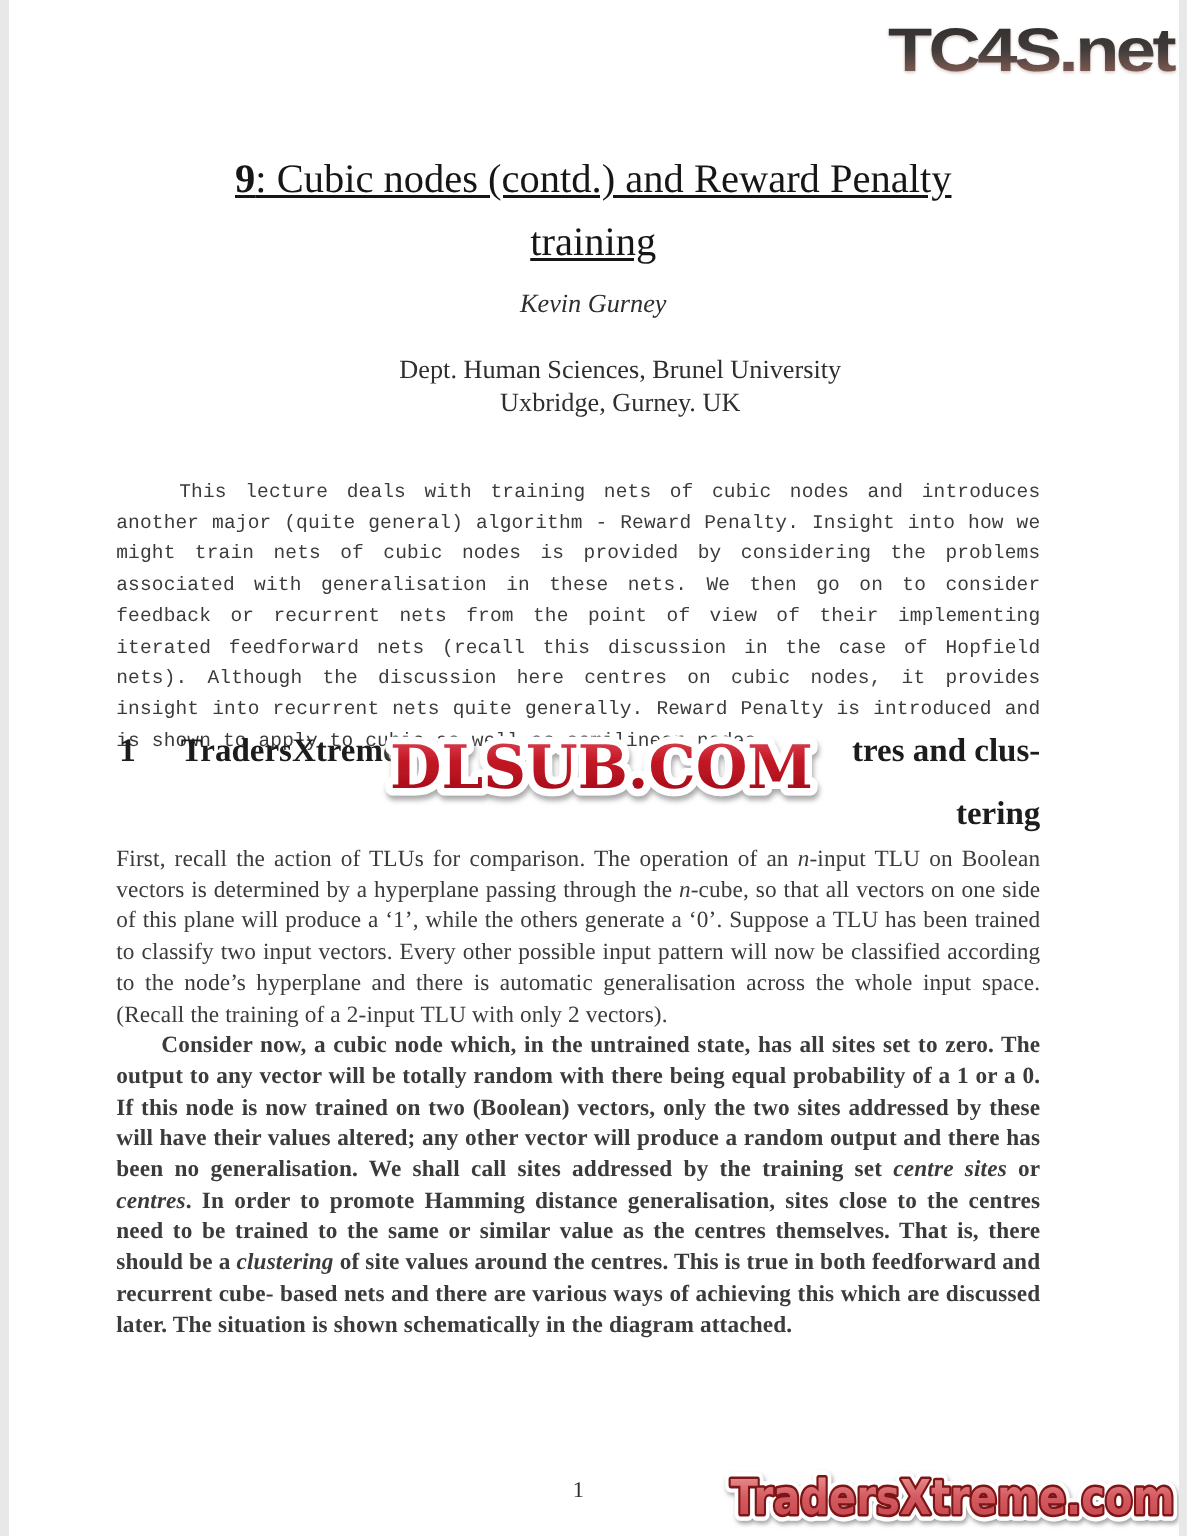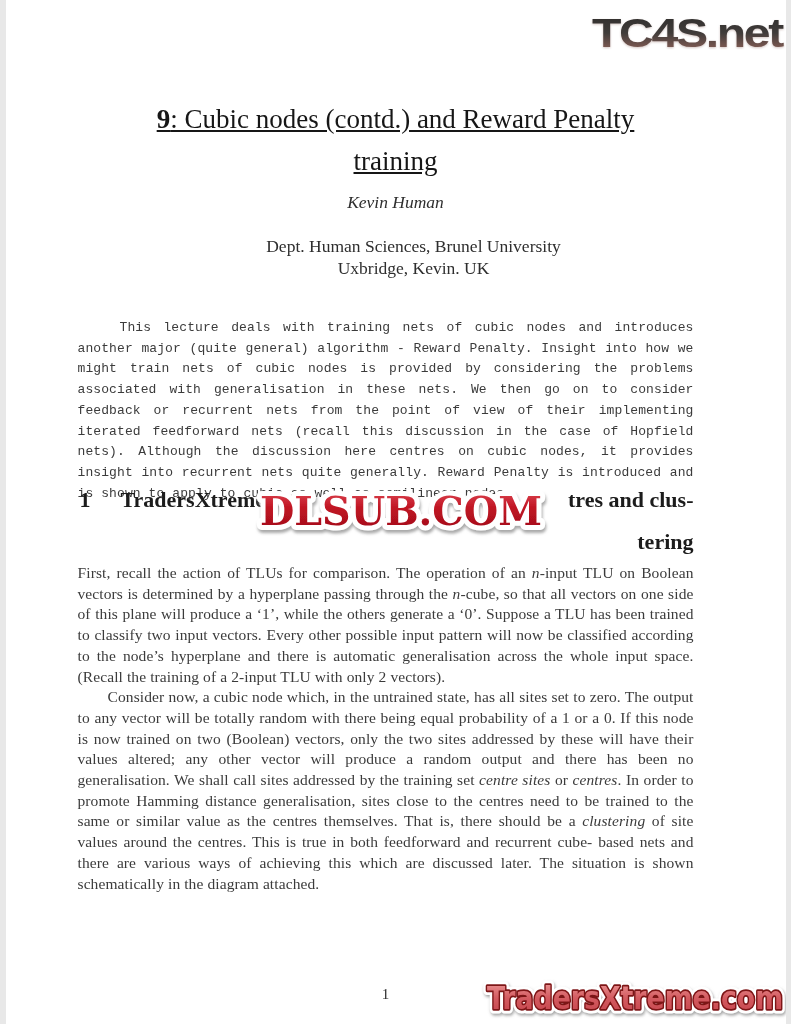--- a/index.html
+++ b/index.html
@@ -49,21 +49,21 @@
   .sh-left{position:absolute;left:43px;top:0;}
   .sh-right{position:absolute;right:0;top:0;}
   .sh-line2{margin-left:43px;line-height:30px;text-align:right;}
   
   .body-text{
     position:absolute;top:563px;left:72px;width:616px;
     font-size:15.5px;line-height:20.7px;
     text-align:justify;letter-spacing:.1px;
   }
   .body-text p{margin:0;}
-  .body-text p.indent{text-indent:30px;}
+  .body-text p.indent{text-indent:30px;font-weight:bold;}
   
   .page-number{
     position:absolute;top:986px;left:72px;width:616px;
     text-align:center;font-size:15px;color:#2e2e2e;
   }
   svg text{font-weight:bold;}
 </style>
 </head>
 <body>
 
@@ -78,25 +78,25 @@
       </linearGradient>
     </defs>
     <text x="98" y="43" text-anchor="middle" font-family="Liberation Sans, sans-serif" font-size="41" letter-spacing="-2" textLength="190" lengthAdjust="spacingAndGlyphs" fill="url(#gTop)">TC4S.net</text>
   </svg>
 
   <div class="title">
     <div><b>9</b><span>: Cubic nodes (contd.) and Reward Penalty</span></div>
     <div>training</div>
   </div>
 
-  <div class="author">Kevin Human</div>
+  <div class="author">Kevin Gurney</div>
 
   <div class="affiliation">
     <div>Dept. Human Sciences, Brunel University</div>
-    <div>Uxbridge, Kevin. UK</div>
+    <div>Uxbridge, Gurney. UK</div>
   </div>
 
   <div class="abstract">This lecture deals with training nets of cubic nodes and introduces another major (quite general) algorithm - Reward Penalty. Insight into how we might train nets of cubic nodes is provided by considering the problems associated with generalisation in these nets. We then go on to consider feedback or recurrent nets from the point of view of their implementing iterated feedforward nets (recall this discussion in the case of Hopfield nets). Although the discussion here centres on cubic nodes, it provides insight into recurrent nets quite generally. Reward Penalty is introduced and is shown to apply to cubic as well as semilinear nodes.</div>
 
   <div class="section-heading">
     <div class="sh-line1">
       <span class="sh-num">1</span>
       <span class="sh-left">TradersXtreme</span>
       <span class="sh-right">tres and clus-</span>
 

